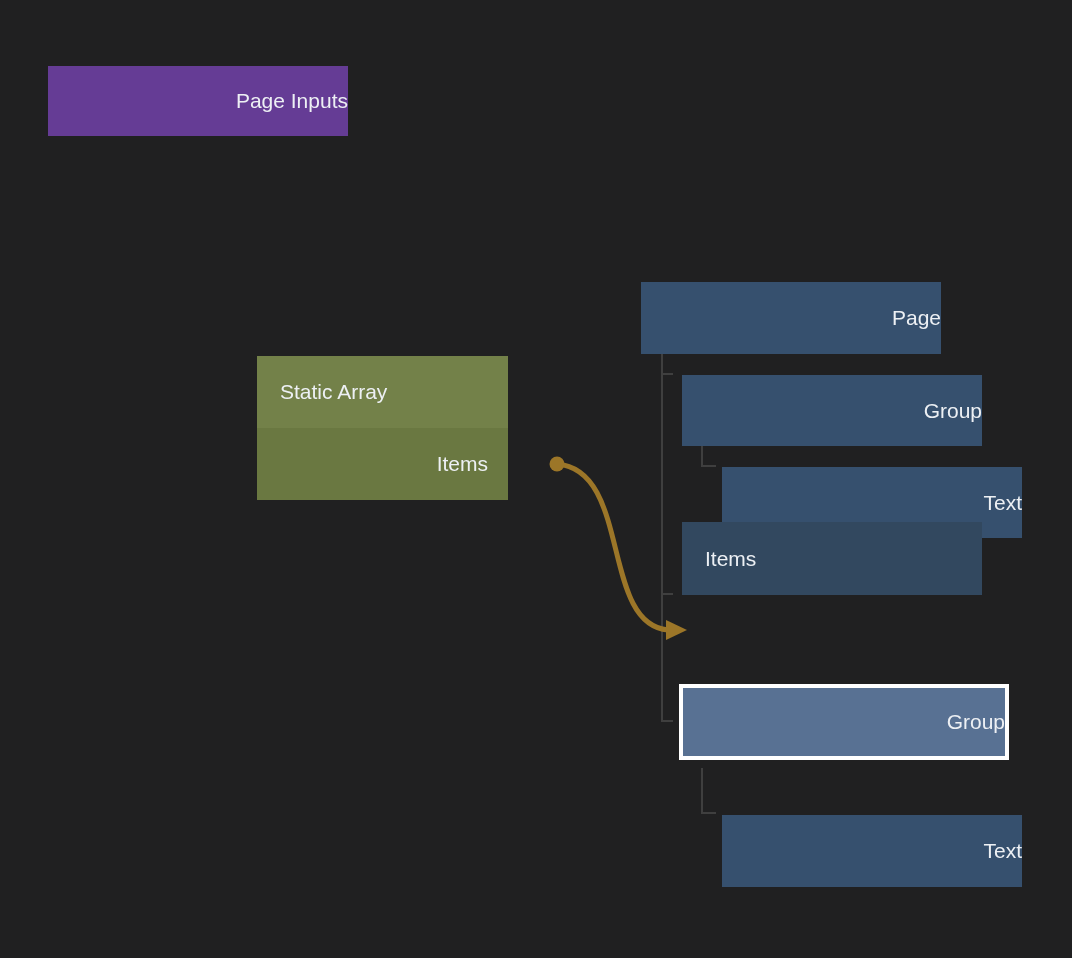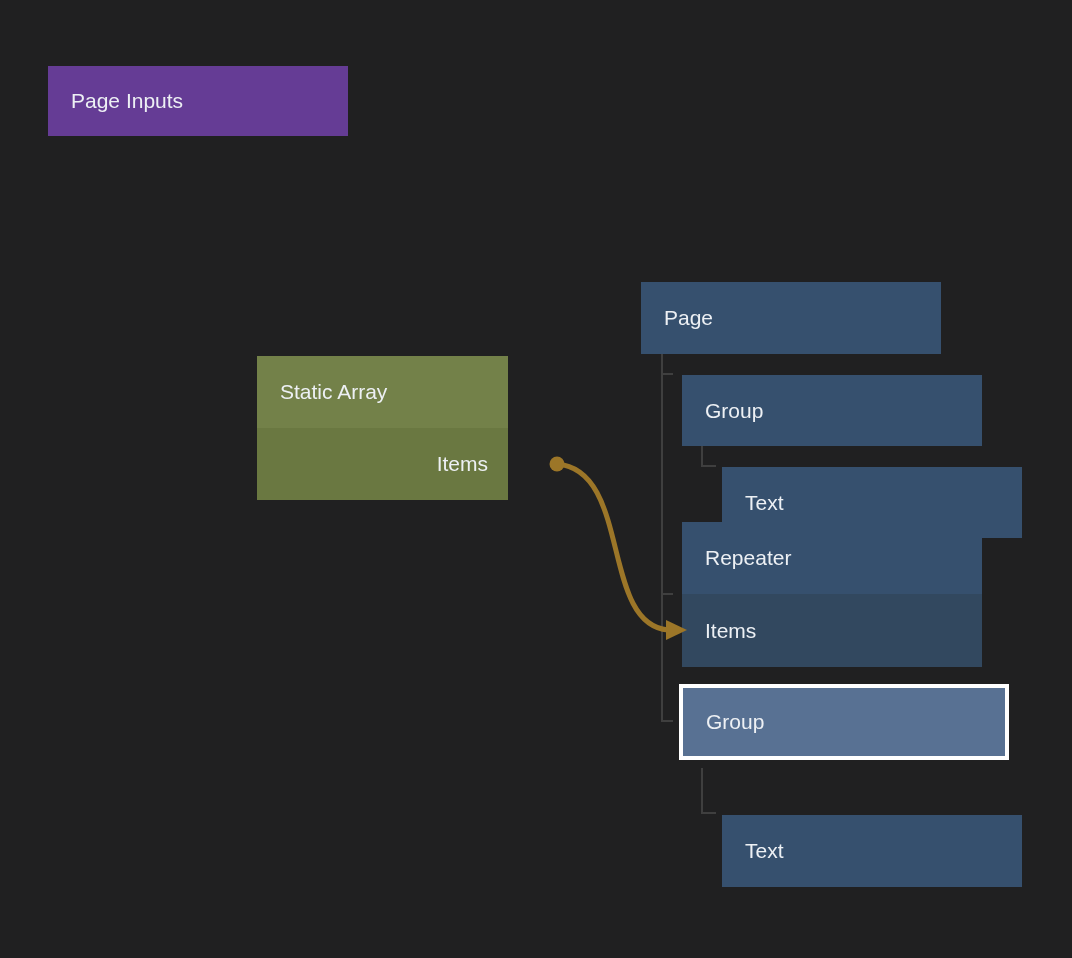--- a/index.html
+++ b/index.html
@@ -11,20 +11,21 @@
     overflow: hidden;
     font-family: "Liberation Sans", sans-serif;
     color: #edf0f4;
     font-size: 21px;
   }
   .node {
     position: absolute;
     display: flex;
     align-items: center;
     box-sizing: border-box;
+    justify-content: flex-end;
   }
   .pad-l { padding-left: 23px; }
   .pad-r { justify-content: flex-end; padding-right: 20px; }
 
   
   .page-inputs { left: 48px; top: 66px; width: 300px; height: 70px; background: #653c95; }
 
   
   .static-array { position: absolute; left: 257px; top: 356px; width: 251px; }
   .static-array-header { position: relative; height: 72px; background: #738149; display: flex; align-items: center; }
@@ -96,23 +97,20 @@
 
   <div class="node blue group1-node pad-l">
     <span>Group</span>
   </div>
 
   <div class="node blue text1-node pad-l">
     <span>Text</span>
   </div>
 
   <div class="repeater">
-    <div class="repeater-header pad-l">
-      <span>Repeater</span>
-    </div>
     <div class="repeater-body pad-l">
       <span>Items</span>
     </div>
   </div>
 
   <div class="node group2-node pad-l">
     <span>Group</span>
   </div>
 
   <div class="node blue text2-node pad-l">

